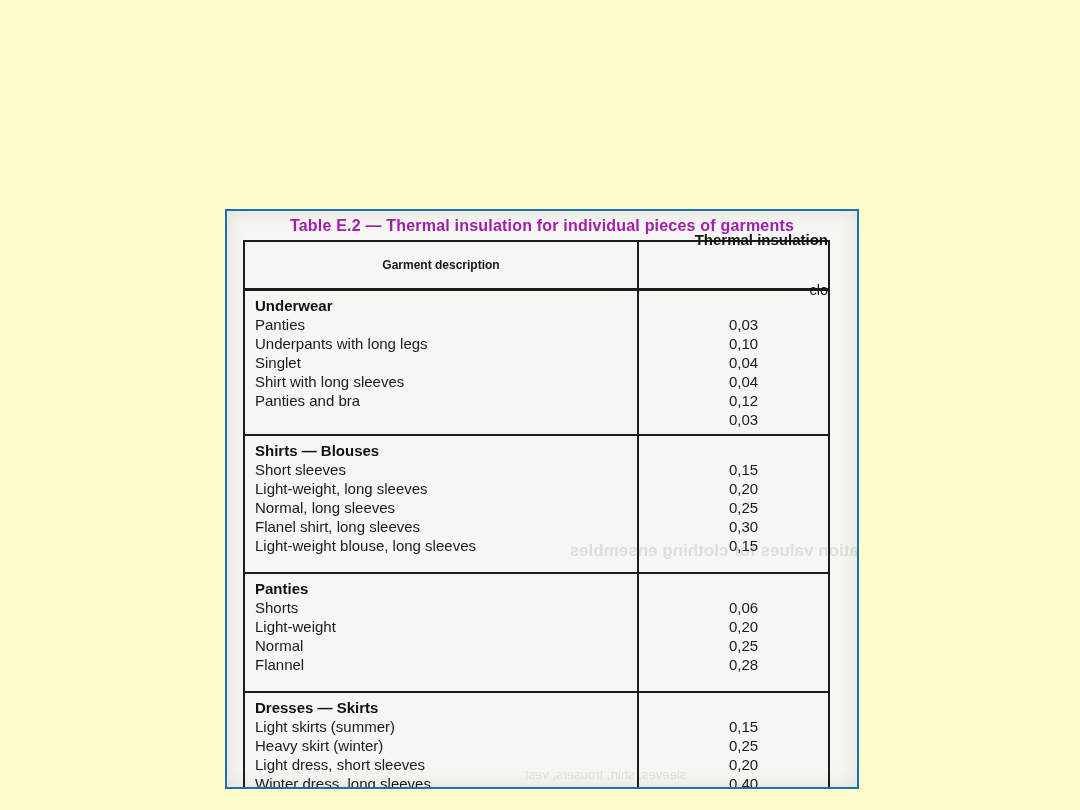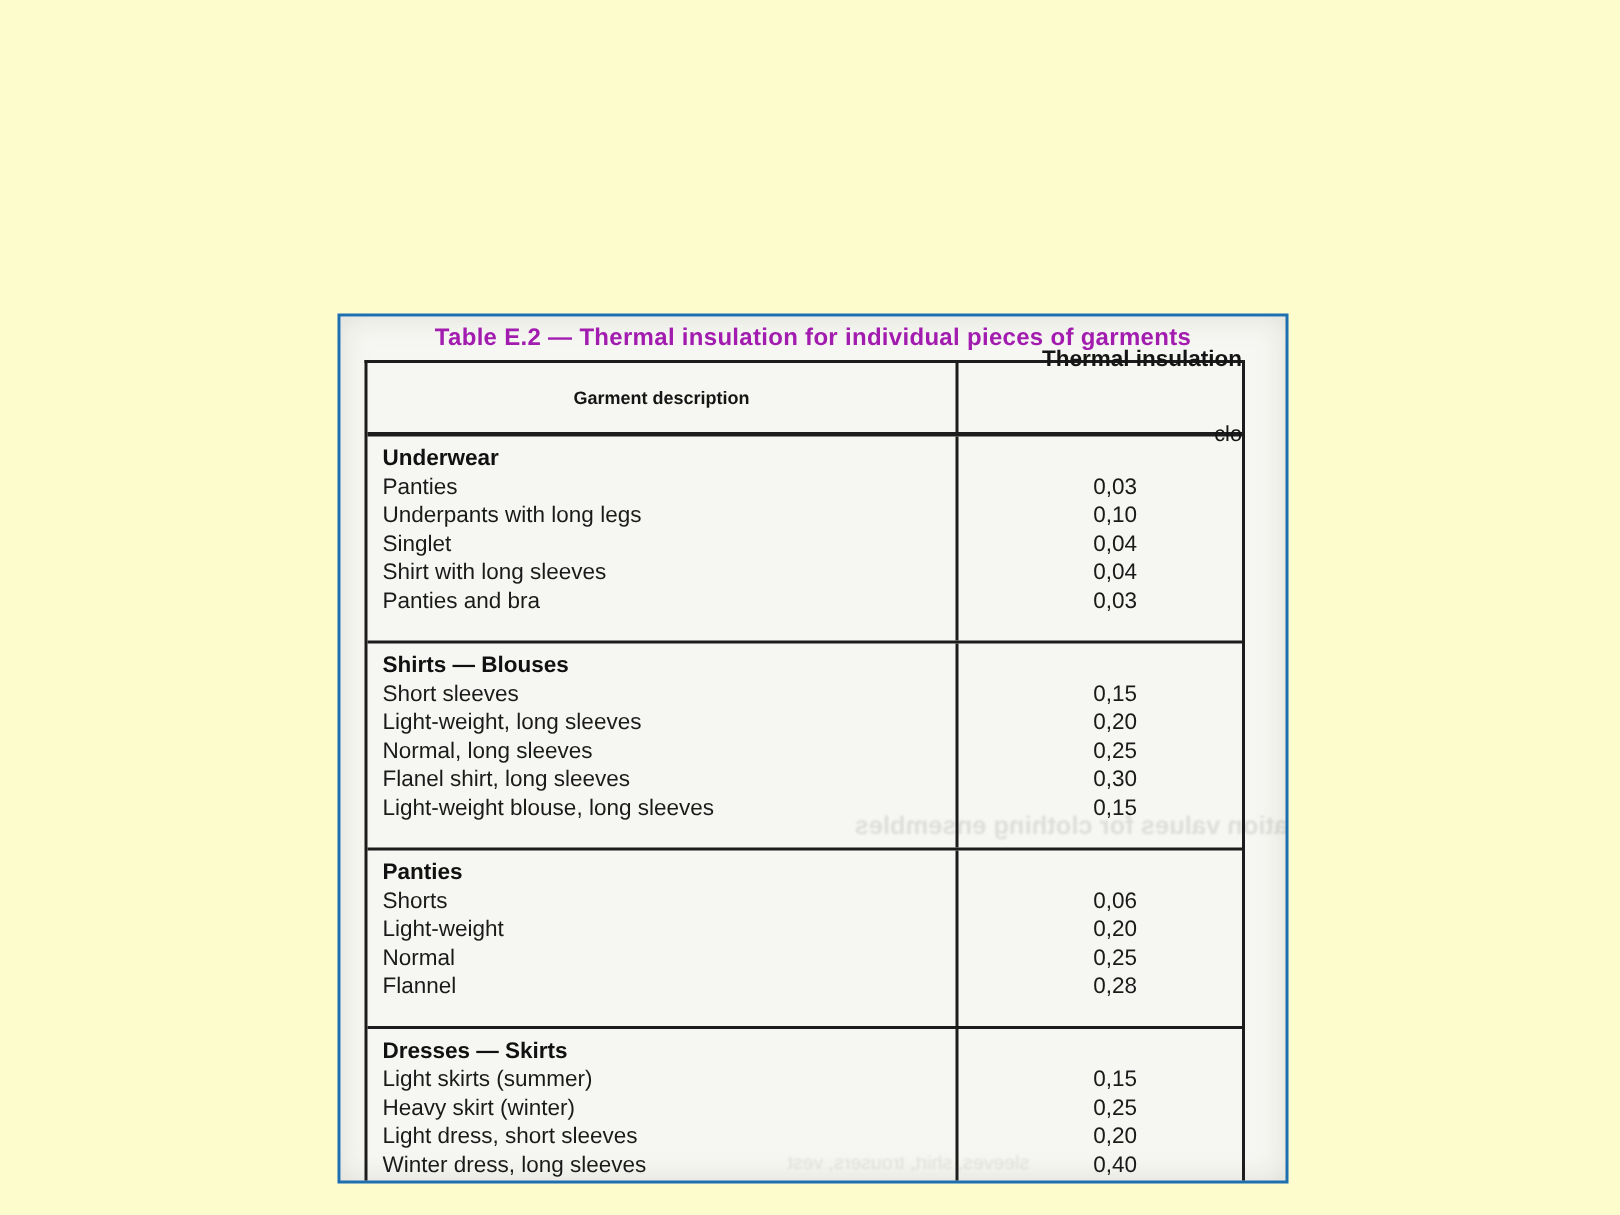--- a/index.html
+++ b/index.html
@@ -65,20 +65,21 @@
           <div class="line">Singlet</div>
           <div class="line">Shirt with long sleeves</div>
           <div class="line">Panties and bra</div>
         </div>
         <div class="col-r">
           <div class="spacer"></div>
           <div class="val">0,03</div>
           <div class="val">0,10</div>
           <div class="val">0,04</div>
           <div class="val">0,04</div>
+          <div class="val">0,12</div>
           <div class="val">0,03</div>
         </div>
       </div>
 
       <div class="sec">
         <div class="col-l">
           <div class="sec-head">Shirts — Blouses</div>
           <div class="line">Short sleeves</div>
           <div class="line">Light-weight, long sleeves</div>
           <div class="line">Normal, long sleeves</div>

